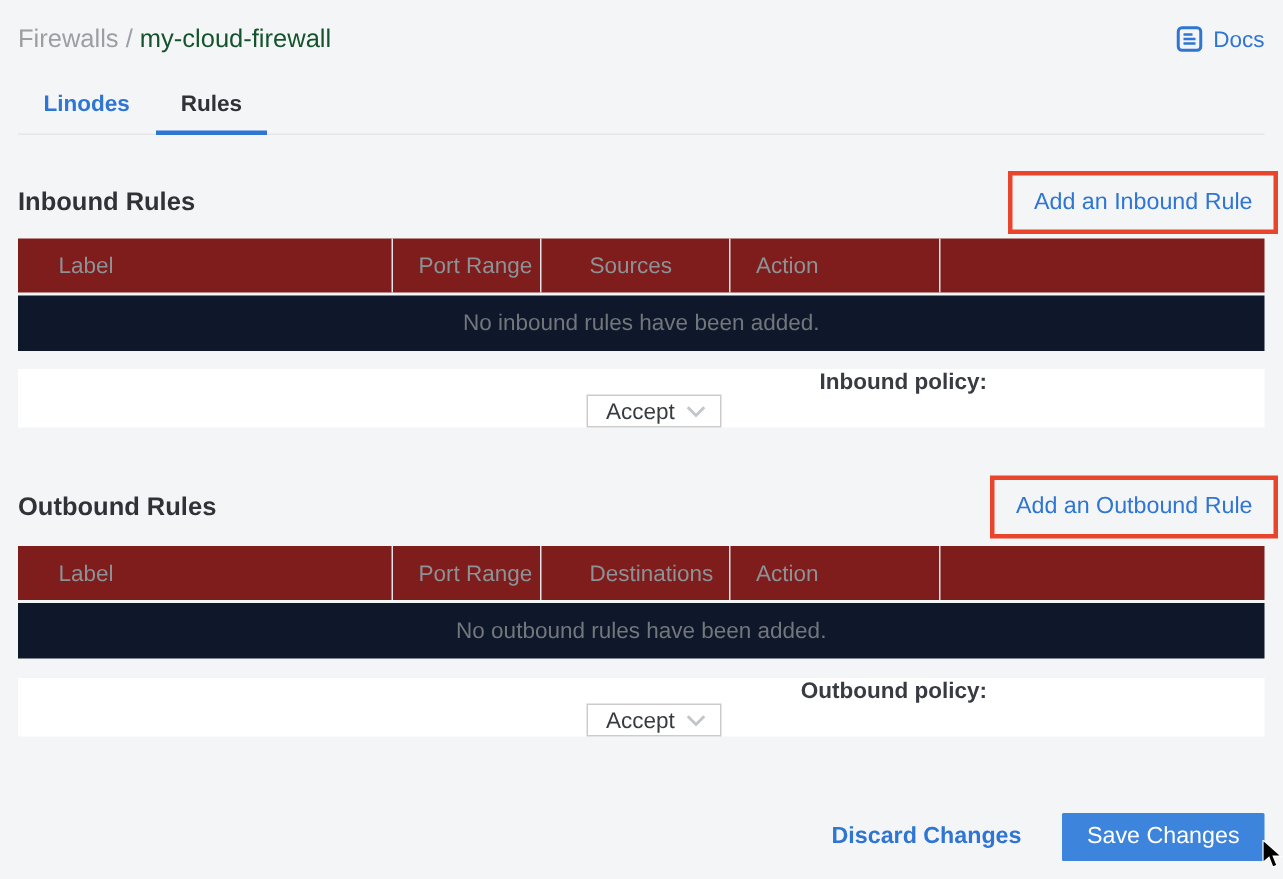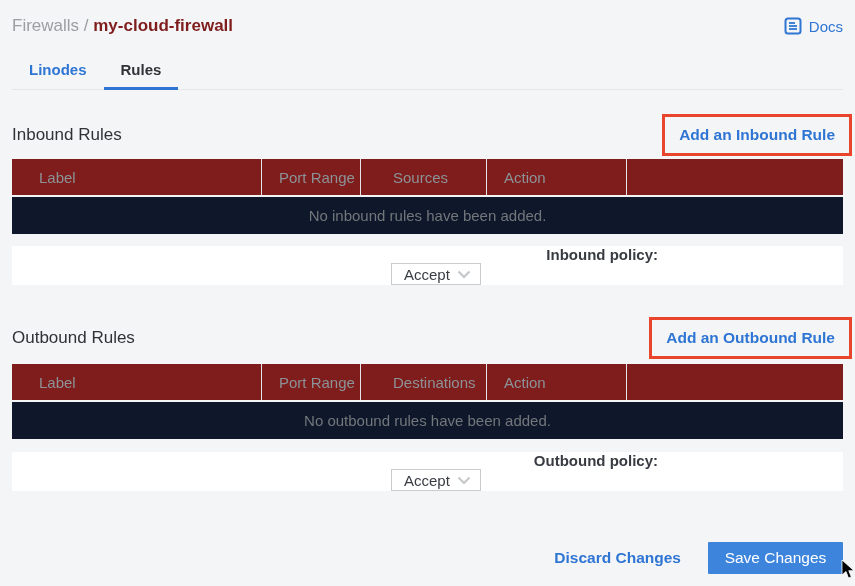--- a/index.html
+++ b/index.html
@@ -16,37 +16,37 @@
     font-family: "Liberation Sans", sans-serif;
     color: var(--dark-text);
     position: relative;
   }
   .container { padding: 0 12px; width:855px; }
 
   
   .topbar { display:flex; justify-content:space-between; align-items:center; padding-top:13px; height:39px; }
   .breadcrumb { font-size:17px; }
   .crumb-muted { color:#9b9ea3; }
-  .crumb-current { color:#7f1d1d; font-weight:bold; }
+  .crumb-current { color:#14532d; font-weight:normal; }
   .docs-link { display:flex; align-items:center; gap:7px; color:var(--accent-blue); font-size:15px; cursor:pointer; text-decoration:none; }
 
   
   .tabs { display:flex; margin-top:16px; position:relative; }
   .tabs::after { content:''; position:absolute; left:0; right:0; bottom:0; height:1px; background:#e4e6e8; }
   .tab { position:relative; z-index:1; padding:6px 17px 9px 17px; font-size:15px; font-weight:bold;
          border-bottom:3px solid transparent; cursor:pointer; color:var(--accent-blue); }
   .tab.active { color:#2f3338; border-bottom-color:var(--accent-blue); }
 
   
   .section-head { display:flex; justify-content:space-between; align-items:center; height:44px; }
   .section-head.inbound { margin-top:23px; }
   .section-head.outbound { margin-top:31px; }
-  .section-title { font-size:17px; font-weight:normal; color:#2f3338; }
+  .section-title { font-size:17px; font-weight:bold; color:#2f3338; }
   .annotation-box { border:3px solid var(--annotation-red); padding:9px 14px; margin-right:-9px; }
-  .add-link { color:var(--accent-blue); font-size:15.5px; font-weight:bold; text-decoration:none; cursor:pointer; white-space:nowrap; }
+  .add-link { color:var(--accent-blue); font-size:15.5px; font-weight:normal; text-decoration:none; cursor:pointer; white-space:nowrap; }
 
   
   .table-head { display:flex; height:36px; background:#7f1d1d; margin-top:2px; }
   .th { display:flex; align-items:center; font-size:15px; color:#8c9296; padding-left:17px; }
   .th + .th { border-left:1px solid #e3e5e8; }
   .col-label { width:249px; padding-left:27px; }
   .col-port  { width:99px; }
   .col-src   { width:126px;padding-left:32px; }
   .col-action{ width:140px; }
   .col-fill  { flex:1; }

